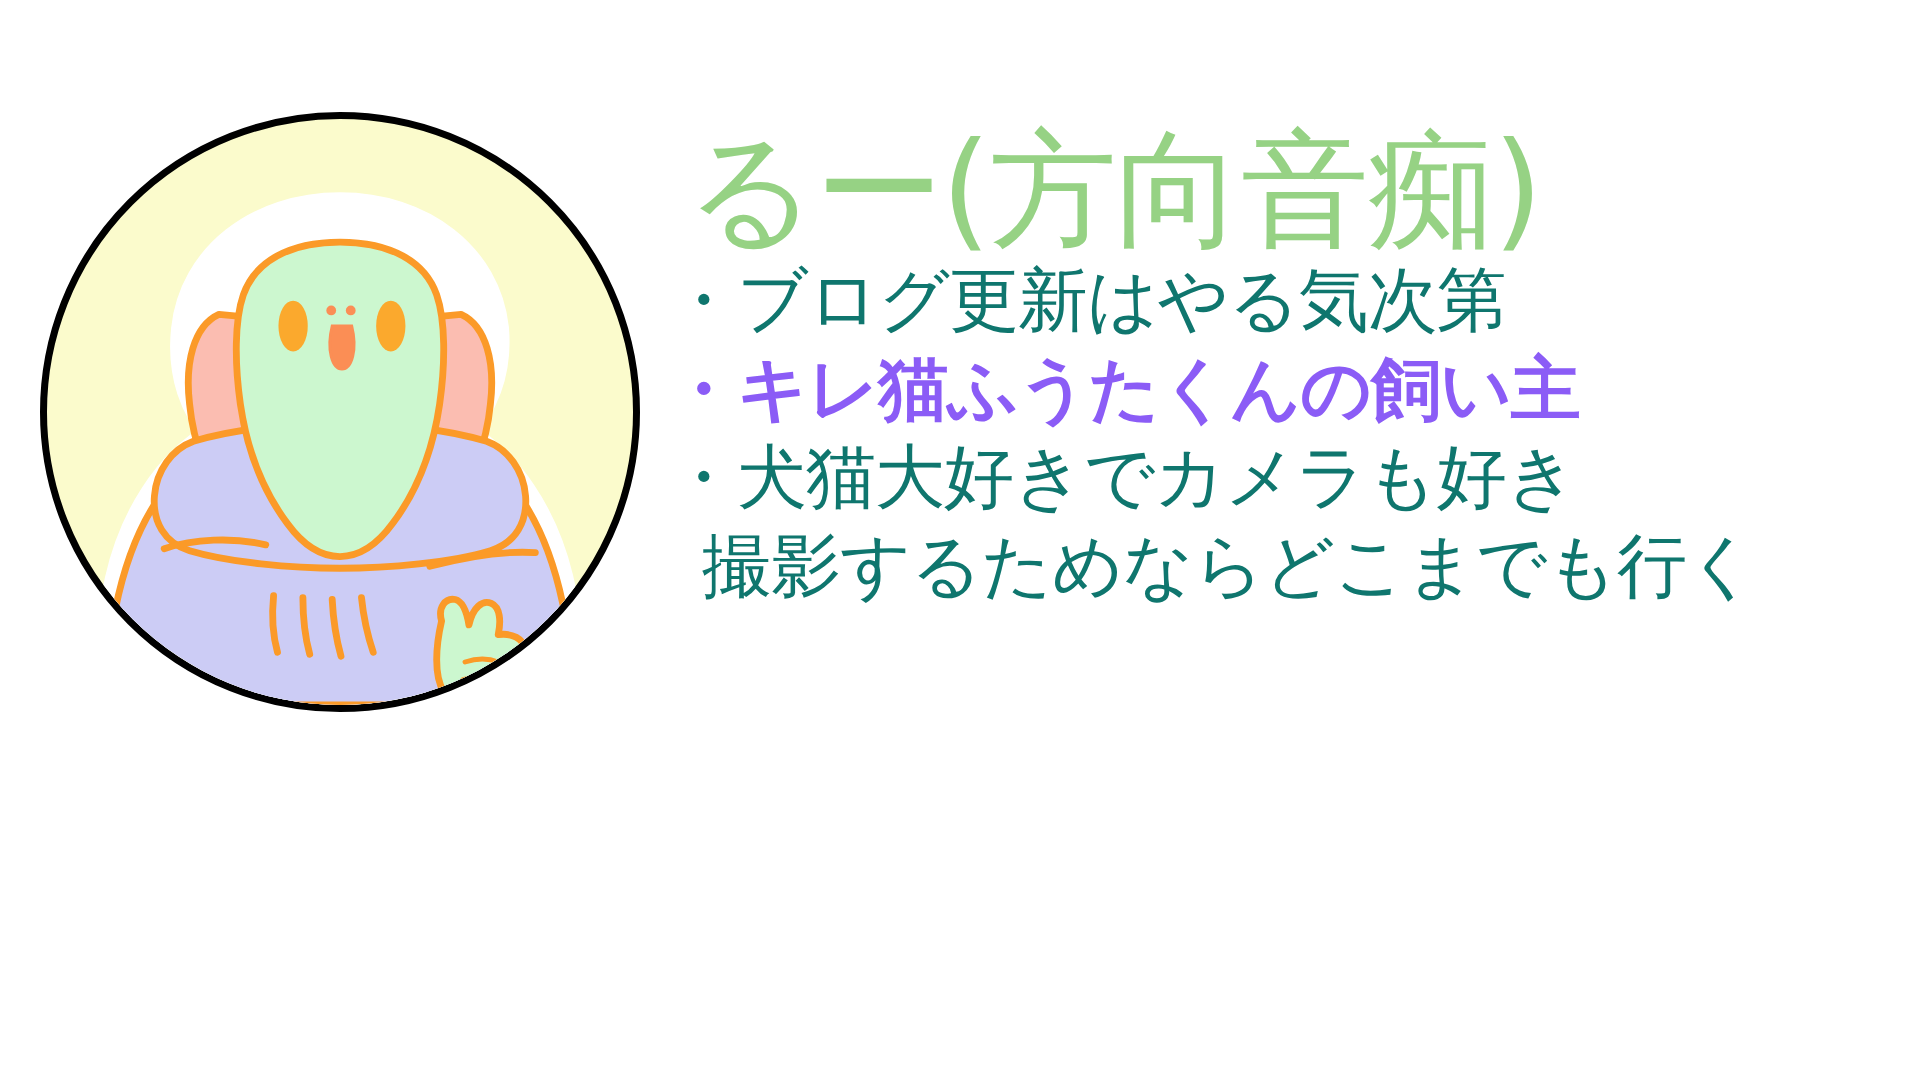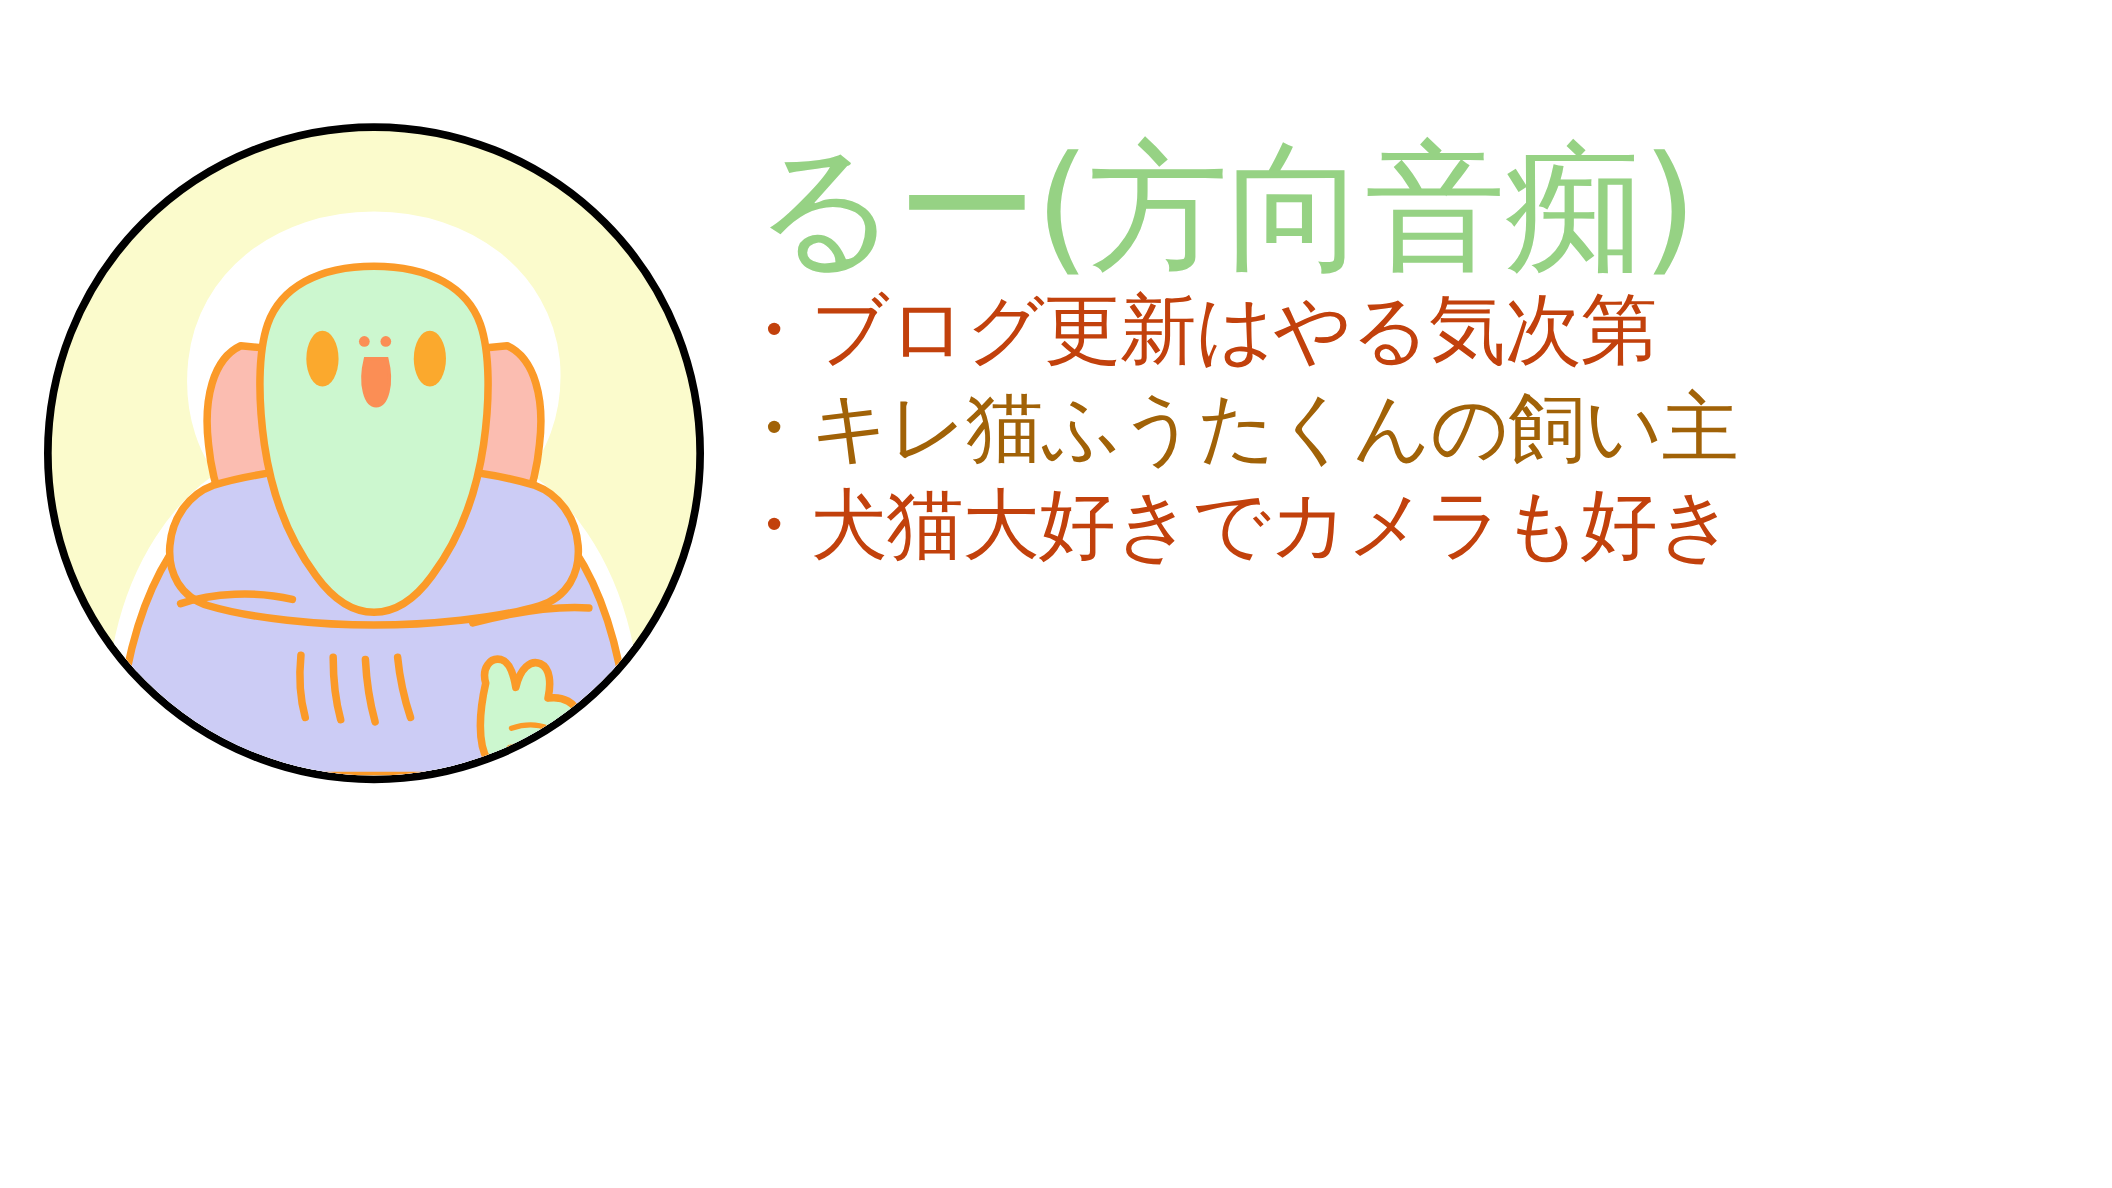--- a/index.html
+++ b/index.html
@@ -57,22 +57,22 @@
     font-family: "DejaVu Sans", "Liberation Sans", sans-serif;
   }
   .bullet-line {
     font-size: 70px;
     line-height: 1.265;
     white-space: nowrap;
     letter-spacing: -1px;
     margin: 0;
     font-family: "DejaVu Sans", "Liberation Sans", sans-serif;
   }
-  .c-red    { color: #c2410c; }
-  .c-orange { color: #a16207; }
+  .c-red    { color: #0f766e; }
+  .c-orange { color: #8b5cf6; font-weight: bold; }
   .c-blue   { color: #5a5ef0; }
   .indent   { padding-left: 34px; }
 </style>
 </head>
 <body>
 
 <div id="avatar-wrap">
   <div id="avatar-circle">
     <svg id="avatar-art" viewBox="0 0 600 600">
 
@@ -168,15 +168,16 @@
 <div id="text-block">
 
   <div id="profile-title">るー(方向音痴)</div>
 
   <div class="bullet-line c-red">・ブログ更新はやる気次第</div>
 
   <div class="bullet-line c-orange">・キレ猫ふうたくんの飼い主</div>
 
   <div class="bullet-line c-red">・犬猫大好きでカメラも好き</div>
 
+  <div class="bullet-line c-red indent">撮影するためならどこまでも行く</div>
 
 
 </div>
 
 </body></html>

